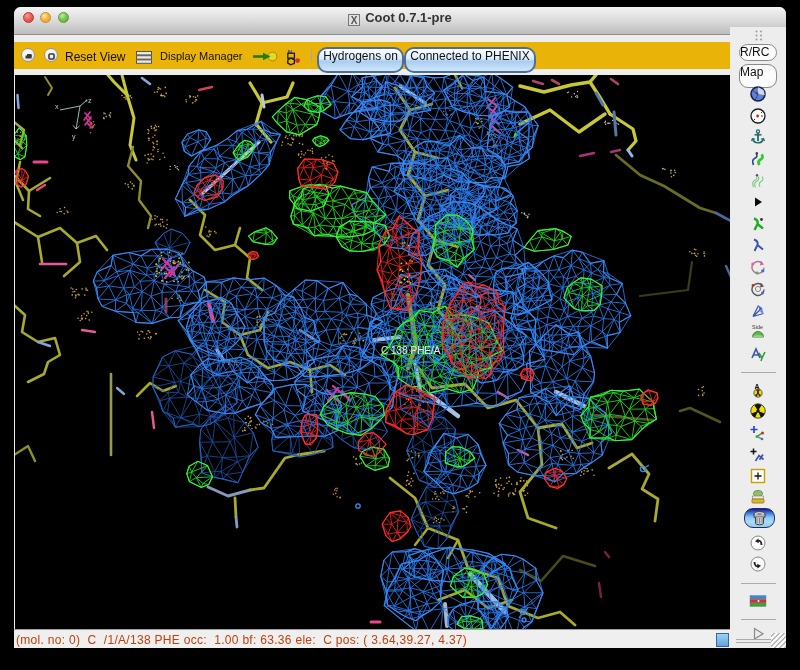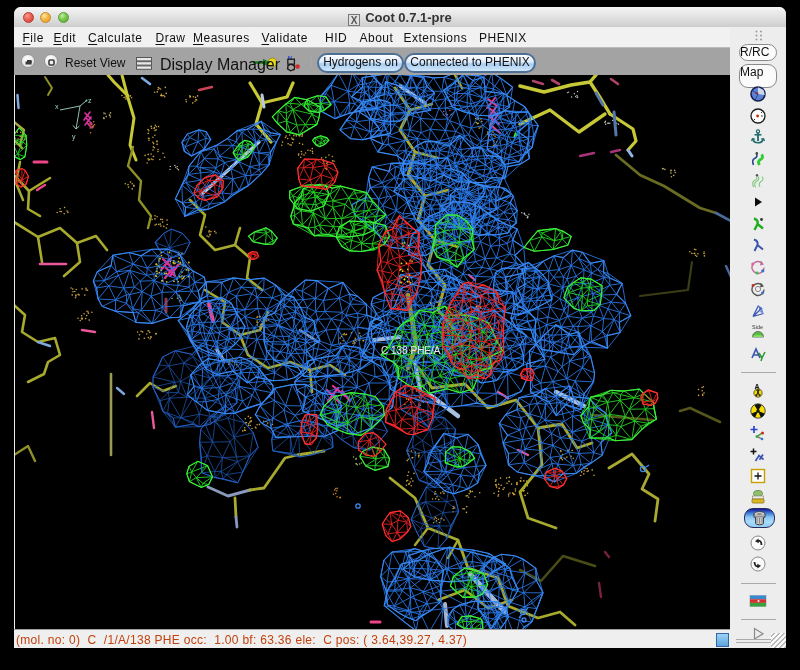--- a/index.html
+++ b/index.html
@@ -9,26 +9,26 @@
 #tlr{left:9px;background:radial-gradient(circle at 35% 30%,#ff9a92,#ec6255 45%,#d33e32);border:0.5px solid #b33a30}
 #tly{left:26px;background:radial-gradient(circle at 35% 30%,#ffe9a8,#f6b542 45%,#e39b23);border:0.5px solid #c08b28}
 #tlg{left:43.5px;background:radial-gradient(circle at 35% 30%,#c6eda4,#78c74f 45%,#57a42e);border:0.5px solid #5d9d38}
 #title{position:absolute;left:0;top:3px;width:100%;text-align:center;font-size:13px;font-weight:bold;color:#333}
 #ticon{display:inline-block;width:12px;height:12px;border:1px solid #777;background:#e0e0e0;color:#555;
  font-size:10px;line-height:11px;text-align:center;vertical-align:-2px;margin-right:5px;font-weight:bold}
 #menubar{position:absolute;left:0;top:20px;width:772px;height:21px;background:#f1f1f1;border-bottom:1px solid #bcbcbc;
  font-size:12px;letter-spacing:0.5px;color:#111;white-space:nowrap}
 #menubar span{position:absolute;top:4px}
 #menubar u{text-decoration:underline;text-underline-offset:1.5px}
-#toolbar{position:absolute;left:0;top:41px;width:716px;height:27px;background:#a3a3a3}
+#toolbar{position:absolute;left:0;top:35px;width:716px;height:27px;background:#eab308}
 .rbtn{position:absolute;top:6px;width:14px;height:14px;border-radius:50%;border:1px solid #979797;
  background:radial-gradient(circle at 40% 30%,#fefefe,#dcdcdc)}
 #tbtext1{position:absolute;left:51px;top:7.5px;font-size:12px;color:#111}
-#tbtext2{position:absolute;left:146px;top:7.5px;font-size:16px;color:#111}
-.pill{position:absolute;top:5px;height:20px;line-height:15px;border:2px solid #4d6f96;border-radius:10px;
+#tbtext2{position:absolute;left:146px;top:7.5px;font-size:11px;color:#111}
+.pill{position:absolute;top:5px;height:26px;line-height:15px;border:2px solid #4d6f96;border-radius:10px;
  background:linear-gradient(#fdfeff,#dbeafc 45%,#a8cdf0 55%,#cfe6fa);font-size:12px;color:#111;
  text-align:center;white-space:nowrap}
 #sep1{position:absolute;left:297px;top:7px;width:1px;height:13px;background:#a8a8a8}
 #sidebar{position:absolute;left:716px;top:20px;width:56px;height:621px;background:#ededed}
 .spill{position:absolute;left:9px;height:17px;border:1.5px solid #8a8a8a;border-radius:9px;background:#fbfbfb;
  font-size:12px;color:#111;width:38px}
 .sbsep{position:absolute;left:11px;width:35px;height:1px;background:#aaa}
 .sic{position:absolute;left:19px;width:18px;height:18px}
 #canvaswrap{position:absolute;left:1px;top:68px;width:715px;height:554px;background:#000}
 #statusbar{position:absolute;left:0px;top:622px;width:716px;height:19px;background:#efefef;border-top:1px solid #9e9e9e}
@@ -39,32 +39,20 @@
  background:repeating-linear-gradient(135deg,#fafafa 0 2px,#b9b9b9 2px 3.5px)}
 #handledots{position:absolute;left:25px;top:3px;width:8px;height:11px}
 </style></head>
 <body>
 <div id="win">
  <div id="titlebar">
   <div class="tl" id="tlr"></div>
       <div class="tl" id="tly"></div>
       <div class="tl" id="tlg"></div>
   <div id="title"><span id="ticon">X</span>Coot 0.7.1-pre</div>
- </div>
- <div id="menubar">
-  <span style="left:8.5px"><u>F</u>ile</span>
-  <span style="left:39.5px"><u>E</u>dit</span>
-  <span style="left:74px"><u>C</u>alculate</span>
-  <span style="left:141.5px"><u>D</u>raw</span>
-  <span style="left:179px"><u>M</u>easures</span>
-  <span style="left:247.5px"><u>V</u>alidate</span>
-  <span style="left:311px">HID</span>
-  <span style="left:345.5px">About</span>
-  <span style="left:389.5px">Extensions</span>
-  <span style="left:465px">PHENIX</span>
  </div>
  <div id="toolbar">
   <div class="rbtn" style="left:7px">
    <svg width="13" height="13">
           <path d="M3.5 8.5 L3.5 5.5 L5 5.5 L5 4 L9 4 C10 4.5 10.3 6 9.6 7 L9.6 8.5 Z" fill="#3a3a3a"></path>
         </svg>
   </div>
   <div class="rbtn" style="left:30px">
    <svg width="13" height="13">
           <rect x="4" y="4" width="5" height="5" rx="1" fill="none" stroke="#3a3a3a" stroke-width="1.6"></rect>

